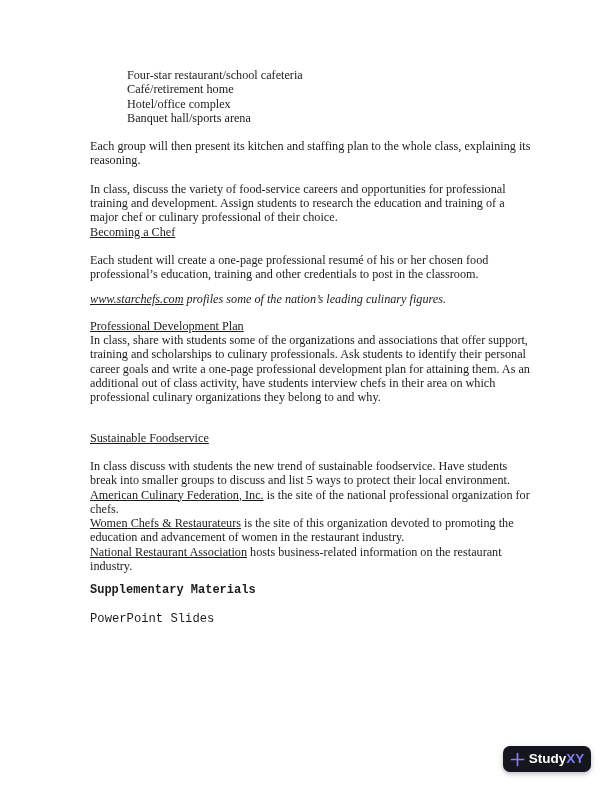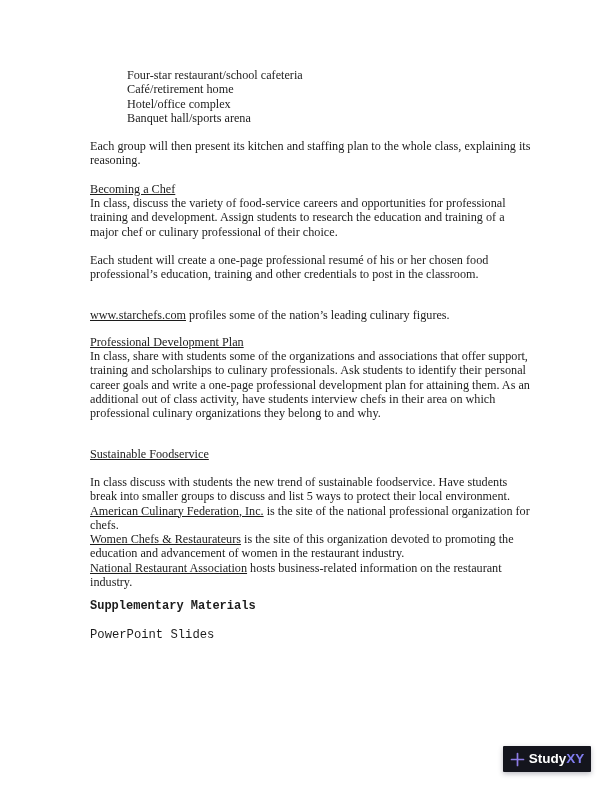--- a/index.html
+++ b/index.html
@@ -19,40 +19,40 @@
     left: 90px;
     top: 68px;
     width: 441px;
   }
   .venue-list { margin-left: 37px; }
   .u { text-decoration: underline; }
   .link { text-decoration: underline; color: inherit; cursor: pointer; }
   .p-present     { margin-top: 14px; }
   .sec-becoming  { margin-top: 14px; }
   .p-resume      { margin-top: 14px; }
-  .p-starchefs   { margin-top: 26px;  }
+  .p-starchefs   { margin-top: 10px; font-style: italic;  }
   .sec-pdp       { margin-top: 13px; }
   .h-sustainable { margin-top: 26px; }
   .p-sustainable { margin-top: 14px; }
   .org-links     { }
   .h-supplementary {
     margin-top: 10px;
     font-family: Liberation Mono, monospace;
     font-weight: bold;
     font-size: 12px;
   }
   .p-powerpoint  { margin-top: 14px; font-family: Liberation Mono, monospace; }
   .logo-badge {
     position: absolute;
     left: 503px;
     top: 746px;
     width: 88px;
     height: 26px;
     background: #14151d;
-    border-radius: 1px;
+    border-radius: 7px;
     box-shadow: 0 2px 5px rgba(60, 60, 80, 0.35);
     display: flex;
     align-items: center;
     justify-content: center;
     gap: 4px;
     font-family: "Liberation Sans", sans-serif;
     font-weight: bold;
     font-size: 13.5px;
     line-height: 1;
   }
@@ -69,22 +69,22 @@
     <div class="venue-list">
       <div>Four-star restaurant/school cafeteria</div>
       <div>Café/retirement home</div>
       <div>Hotel/office complex</div>
       <div>Banquet hall/sports arena</div>
     </div>
 
     <div class="p-present">Each group will then present its kitchen and staffing plan to the whole class, explaining its reasoning.</div>
 
     <div class="sec-becoming">
+      <div>In class, discuss the variety of food-service careers and opportunities for professional training and development. Assign students to research the education and training of a major chef or culinary professional of their choice.</div>
       <div><span class="u">Becoming a Chef</span></div>
-      <div>In class, discuss the variety of food-service careers and opportunities for professional training and development. Assign students to research the education and training of a major chef or culinary professional of their choice.</div>
     </div>
 
     <div class="p-resume">Each student will create a one-page professional resumé of his or her chosen food professional’s education, training and other credentials to post in the classroom.</div>
 
     <div class="p-starchefs">
       <span class="link">www.starchefs.com</span><span> profiles some of the nation’s leading culinary figures.</span>
     </div>
 
     <div class="sec-pdp">
       <div><span class="u">Professional Development Plan</span></div>

